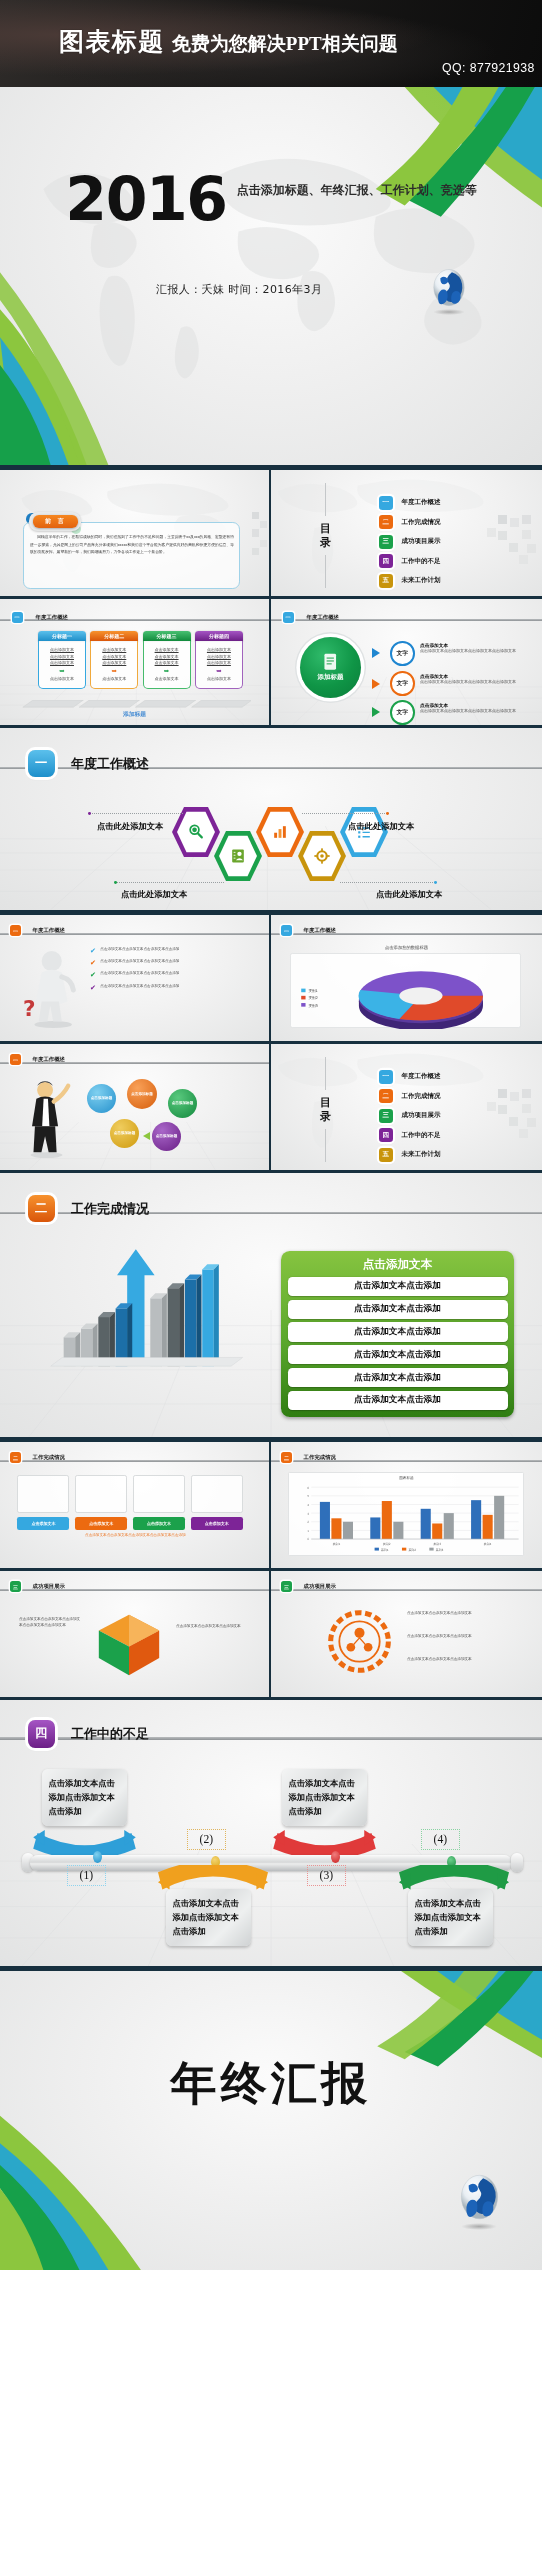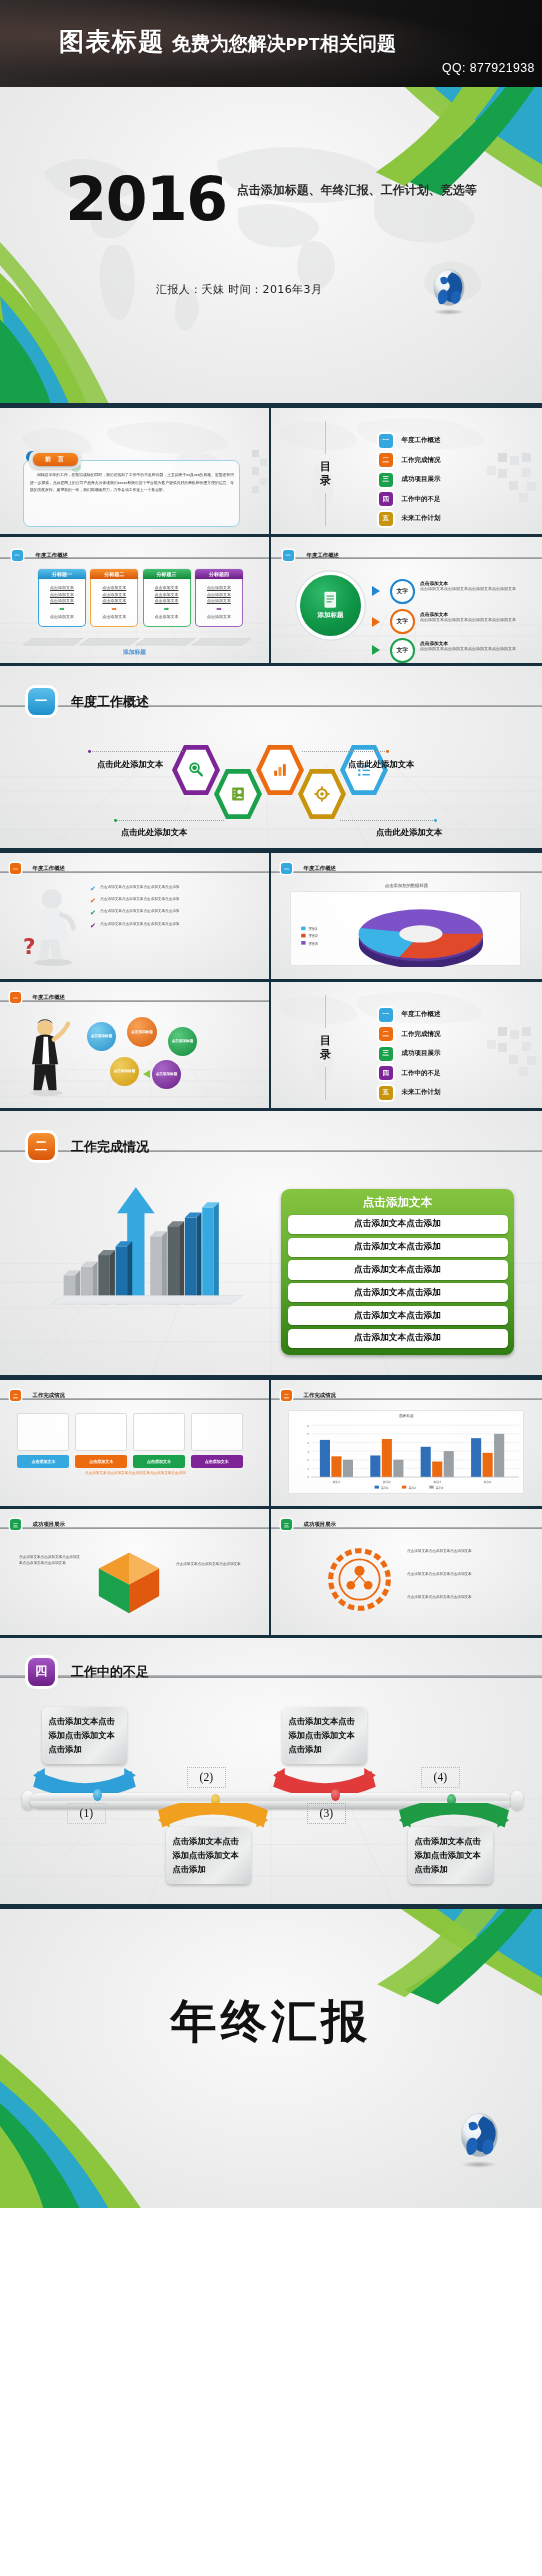--- a/index.html
+++ b/index.html
@@ -27,21 +27,21 @@
     display: flex; flex-direction: column; justify-content: center;
   }
   .banner-row { display: flex; align-items: baseline; gap: 7.2px; }
   .brand {
     font-size: 25px; font-weight: 700; color: #fff; letter-spacing: 1.4px;
     font-family: "DejaVu Sans", sans-serif;
     text-shadow: 0 0 1.4px rgba(0,0,0,.6);
   }
   .brand-tag {
     font-size: 19px; font-weight: 700; color: #fff; letter-spacing: 0px;
-    font-family: Liberation Mono, monospace;
+    font-family: Liberation Serif, serif;
   }
   .brand-qq {
     font-size: 12.3px; color: #fff; text-align: right;
     margin-top: 2.9px; letter-spacing: 0.4px;
     font-family: "Liberation Sans", sans-serif;
   }
 
   
   .slide {
     position: relative;
@@ -66,21 +66,21 @@
     position: absolute; left: 0; right: 0; bottom: 0; height: 38%;
     pointer-events: none; opacity: .55;
   }
   .floor svg { width: 100%; height: 100%; }
 
   
   .ribbons { position: absolute; inset: 0; pointer-events: none; }
   .ribbons svg { width: 100%; height: 100%; }
 
   
-  .title-slide { height: 321px; padding-left: 40px; }
+  .title-slide { height: 383px; padding-left: 40px; }
   .title-wrap {
     position: absolute; left: 0; right: 0; top: 85px;
     display: flex; align-items: flex-start; justify-content: center;
   }
   .year {
     font-size: 60px; font-weight: 700; line-height: .92;
     font-family: "DejaVu Sans", sans-serif;
     letter-spacing: -1.4px; color: #111;
   }
   .title-texts { margin-left: 10px; padding-top: 7.2px; }

